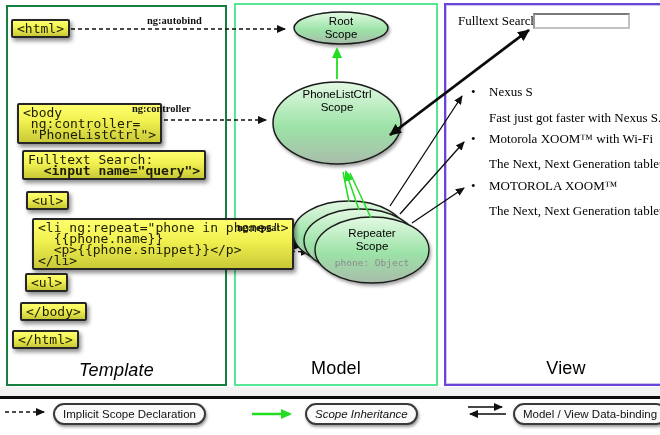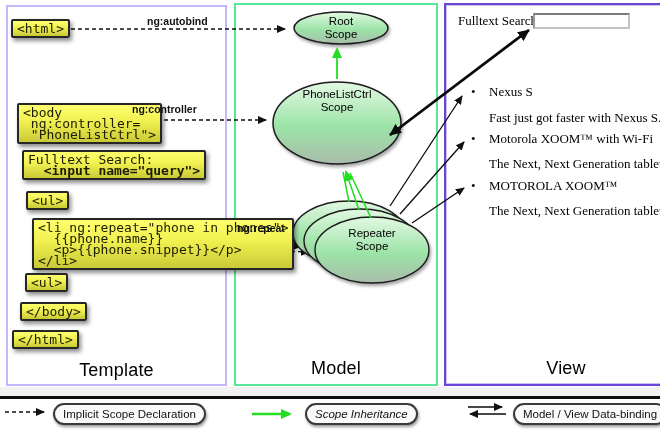--- a/index.html
+++ b/index.html
@@ -1,30 +1,30 @@
 <!DOCTYPE html>
 <html><head>
 <meta charset="utf-8">
 <style>
   html,body{margin:0;padding:0;background:#fff;}
   #canvas{position:relative;width:660px;height:435px;background:#fff;overflow:hidden;
           font-family:"Liberation Sans",sans-serif;}
   
   .panel{position:absolute;background:#fff;box-sizing:border-box;}
-  #panel-template{left:6px;top:5px;width:221px;height:381px;border:2px solid #c4b5fd;}
+  #panel-template{left:6px;top:5px;width:221px;height:381px;border:2px solid #15803d;font-style:italic;}
   #panel-model{left:234px;top:3px;width:204px;height:383px;border:2px solid #55e796;}
   #panel-view{left:444px;top:3px;width:244px;height:383px;border:2px solid #6946d8;box-shadow:inset 0 0 0 1px #c9c2f2;}
   .panel-title{position:absolute;width:100%;top:353px;text-align:center;font-size:18px;color:#000;letter-spacing:.2px;}
   
   .code{position:absolute;z-index:3;white-space:pre;font-family:"DejaVu Sans Mono","Liberation Mono",monospace;
         font-size:13px;line-height:11px;color:#1c1c00;padding:2px 4px;
         background:linear-gradient(180deg,#ffff6e 0%,#f0f050 45%,#c9c937 100%);
         border:2px solid #262626;border-radius:2px;box-shadow:2px 3px 4px rgba(0,0,0,.45);}
   .code b{font-weight:bold;}
-  .arrow-label{position:absolute;z-index:3;font-family:Liberation Sans, sans-serif;
+  .arrow-label{position:absolute;z-index:3;font-family:Liberation Serif, serif;
         font-size:10.5px;font-weight:bold;color:#111;text-align:right;}
   
   #wires{position:absolute;left:0;top:0;z-index:2;}
   
   .scope-text{position:absolute;z-index:3;text-align:center;color:#000;}
   .scope-title{font-size:11.5px;line-height:12.5px;white-space:pre;}
   .scope-prop{font-family:"DejaVu Sans Mono","Liberation Mono",monospace;font-size:9.5px;line-height:12px;}
   .prop-bold{font-weight:bold;color:#000;}
   .prop-gray{color:#8a8a8a;}
   
@@ -129,20 +129,21 @@
   <div class="code" style="left:25px;top:273px;">&lt;ul&gt;</div>
   <div class="code" style="left:20px;top:302px;">&lt;/body&gt;</div>
   <div class="code" style="left:12px;top:330px;">&lt;/html&gt;</div>
 
   <div class="scope-text scope-title" style="left:294px;top:15px;width:94px;">Root
 Scope</div>
   <div class="scope-text scope-title" style="left:273px;top:88px;width:128px;">PhoneListCtrl
 Scope</div>
   <div class="scope-text scope-title" style="left:315px;top:227px;width:114px;">Repeater
 Scope</div>
+  <div class="scope-text scope-prop prop-gray" style="left:315px;top:257px;width:114px;">phone: Object</div>
 
   <div id="search-row" class="serif">Fulltext Search:</div>
   <input id="search-input" type="text" value="" style="">
 
   <div class="bullet serif" style="left:471px;top:84px;">•</div>
   <div class="v-item serif" style="left:489px;top:84px;">Nexus S</div>
   <div class="v-item serif" style="left:489px;top:110px;">Fast just got faster with Nexus S.</div>
 
   <div class="bullet serif" style="left:471px;top:131px;">•</div>
   <div class="v-item serif" style="left:489px;top:131px;">Motorola XOOM™ with Wi-Fi</div>

